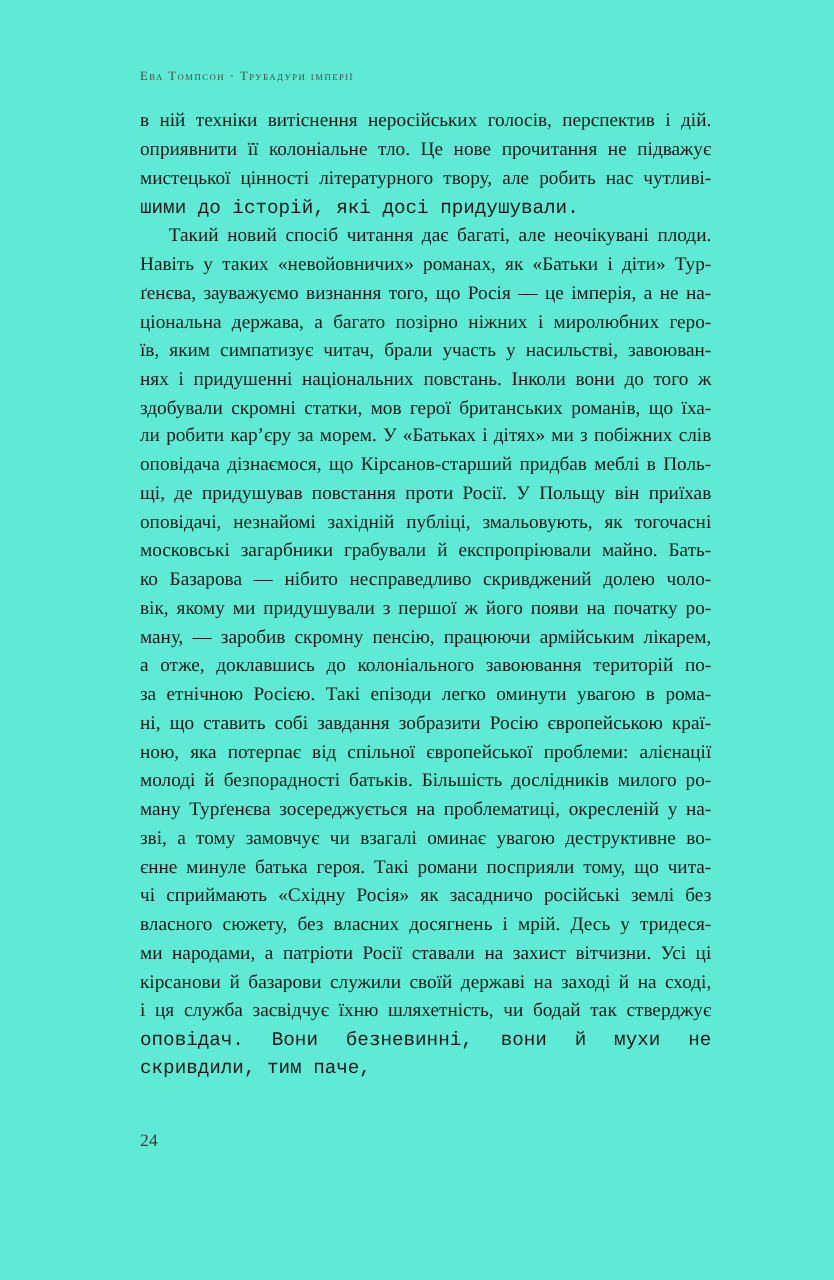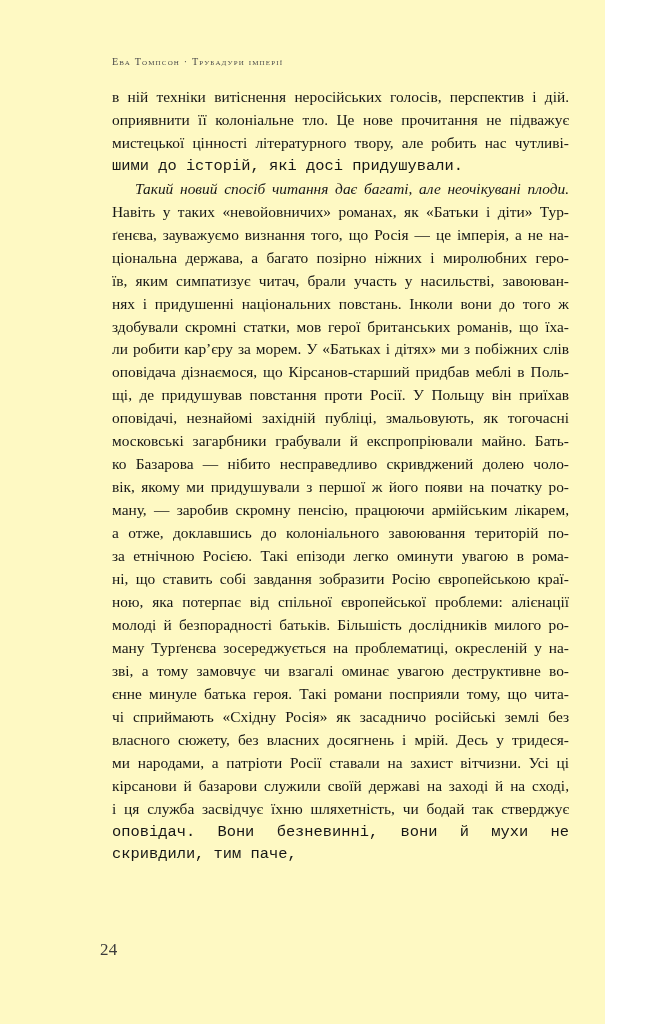--- a/index.html
+++ b/index.html
@@ -14,23 +14,23 @@
     overflow: hidden;
     font-family: "Liberation Serif", "DejaVu Serif", serif;
     color: #1a1a1a;
     -webkit-font-smoothing: antialiased;
   }
 
   .page {
     position: absolute;
     left: 0;
     top: 0;
-    width: 605px;
+    width: 667px;
     height: 1024px;
-    background: #fef9c3;
+    background: #5eead4;
   }
 
   
   .running-head {
     position: absolute;
     left: 112px;
     top: 55px;
     width: 456px;
     font-family: "Liberation Serif", "DejaVu Serif", serif;
     font-size: 10.2px;
@@ -73,34 +73,32 @@
     font-size: 15.4px;
     line-height: 22.95px;
     white-space: pre-wrap;
   }
   .line.last {
     text-align-last: left;
     font-family: Liberation Mono, monospace;
   }
   .line.first-indent {
     text-indent: 23px;
-    font-style: italic;
   }
 
   
   .folio {
     position: absolute;
-    left: 100px;
+    left: 112px;
     top: 905px;
-    font-size: 17px;
+    font-size: 14px;
     line-height: 18px;
     color: #3c3c3c;
     font-family: "Liberation Serif", "DejaVu Serif", serif;
     letter-spacing: 0.3px;
-    margin-top: 36px;
   }
 </style>
 </head>
 <body>
 
 <div class="page">
 
   <div class="running-head">Ева Томпсон · Трубадури імперії</div>
 
   <div class="textblock" id="textblock">

